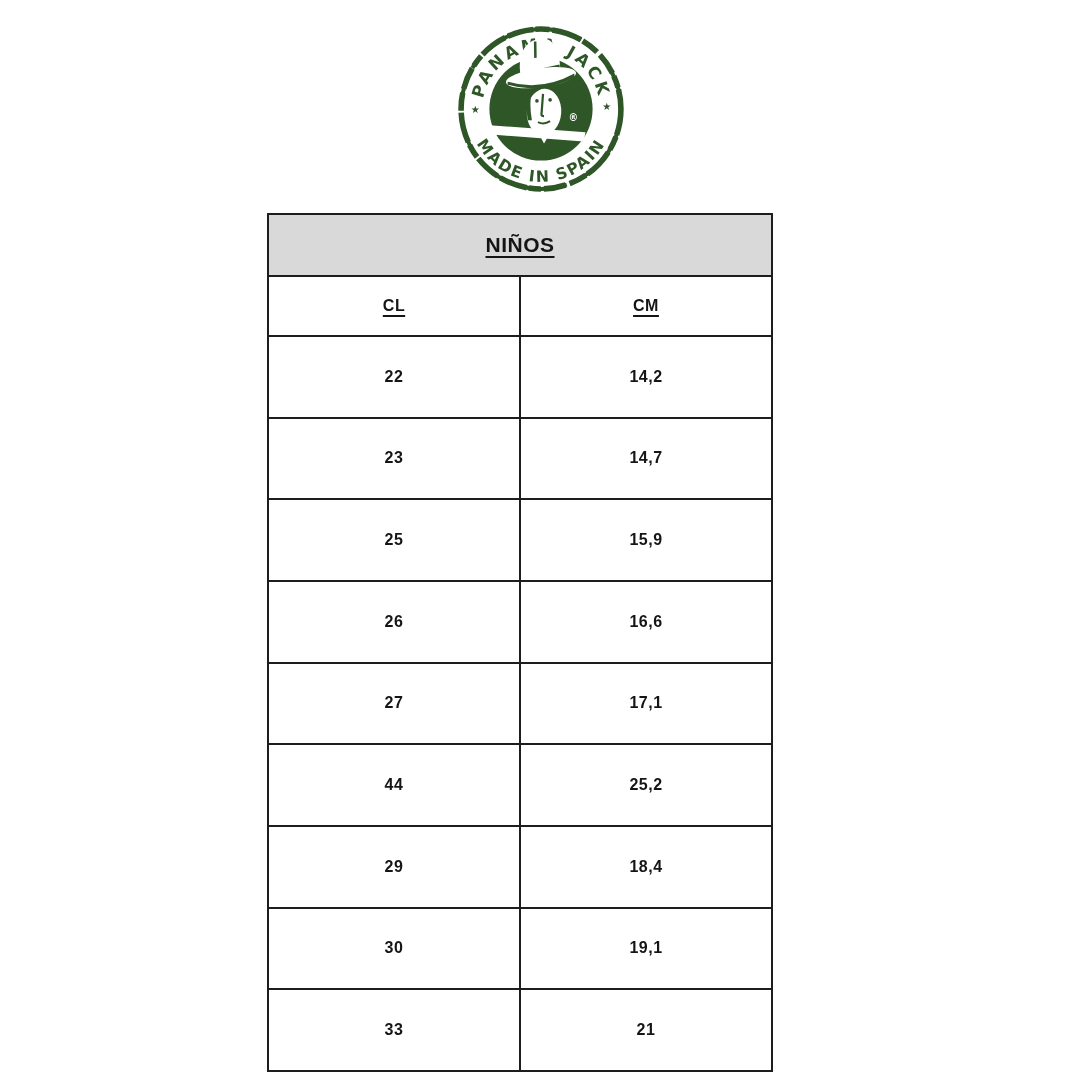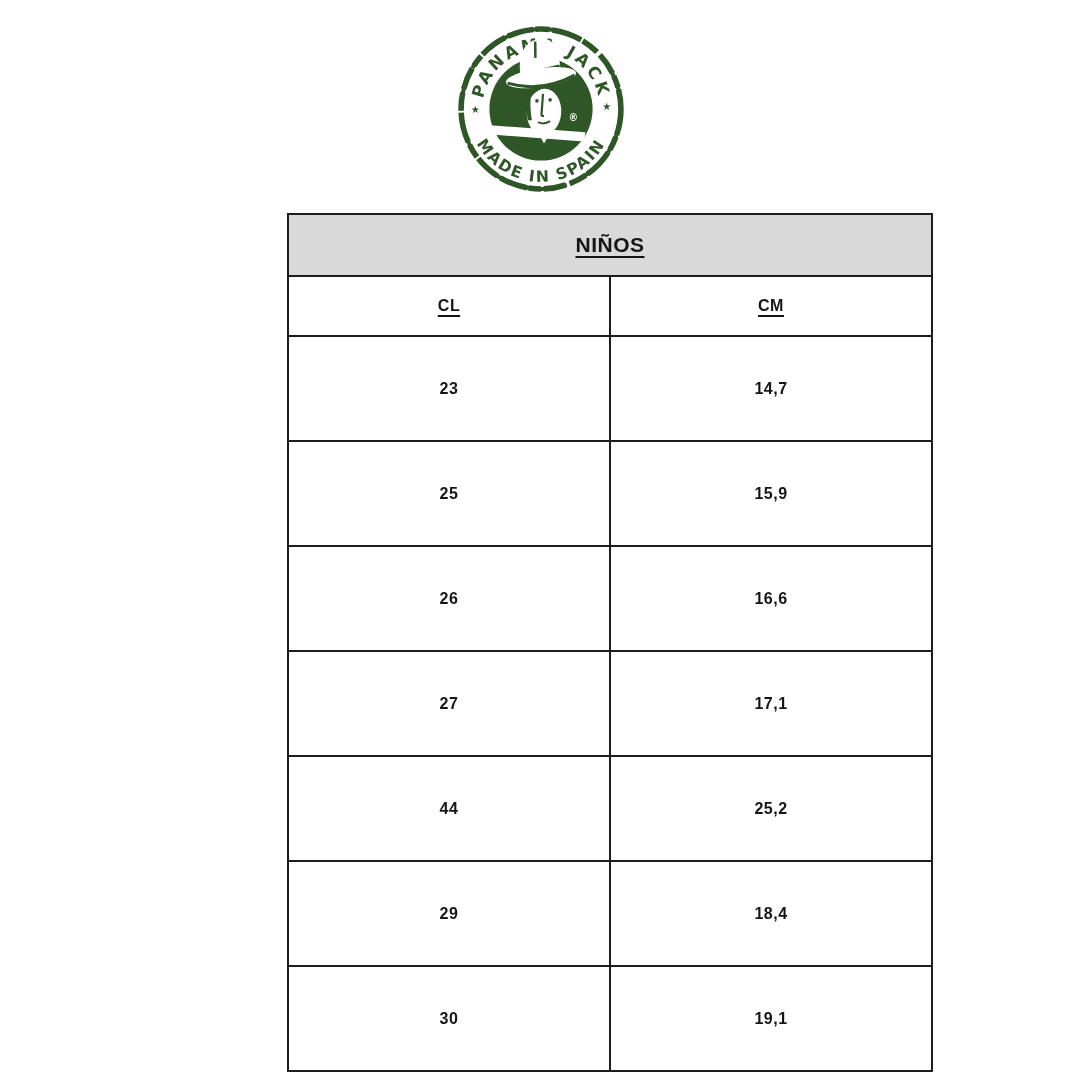--- a/index.html
+++ b/index.html
@@ -42,25 +42,24 @@
     font-family: "DejaVu Sans", sans-serif;
     font-size: 9.5px;
     font-weight: 700;
     fill: #ffffff;
   }
   
   .size-table {
     position: absolute;
     left: 267px;
     top: 213px;
-    width: 646px;
+    width: 506px;
     height: 859px;
     border-collapse: collapse;
     table-layout: fixed;
-    margin-left: 20px;
   }
   .size-table td {
     border: 2px solid #1d1d1d;
     text-align: center;
     vertical-align: middle;
     font-weight: 700;
     font-size: 16px;
     color: #151515;
     letter-spacing: 0.5px;
     padding: 0;
@@ -147,20 +146,24 @@
     </tr>
     <tr class="cols-row">
       <td>
         <span class="underlined">CL</span>
       </td>
       <td>
         <span class="underlined">CM</span>
       </td>
     </tr>
     <tr>
+      <td>22</td>
+      <td>14,2</td>
+    </tr>
+    <tr>
       <td>23</td>
       <td>14,7</td>
     </tr>
     <tr>
       <td>25</td>
       <td>15,9</td>
     </tr>
     <tr>
       <td>26</td>
       <td>16,6</td>
@@ -174,16 +177,20 @@
       <td>25,2</td>
     </tr>
     <tr>
       <td>29</td>
       <td>18,4</td>
     </tr>
     <tr>
       <td>30</td>
       <td>19,1</td>
     </tr>
+    <tr>
+      <td>33</td>
+      <td>21</td>
+    </tr>
   </tbody>
     </table>
 
 </div>
 
 </body></html>

